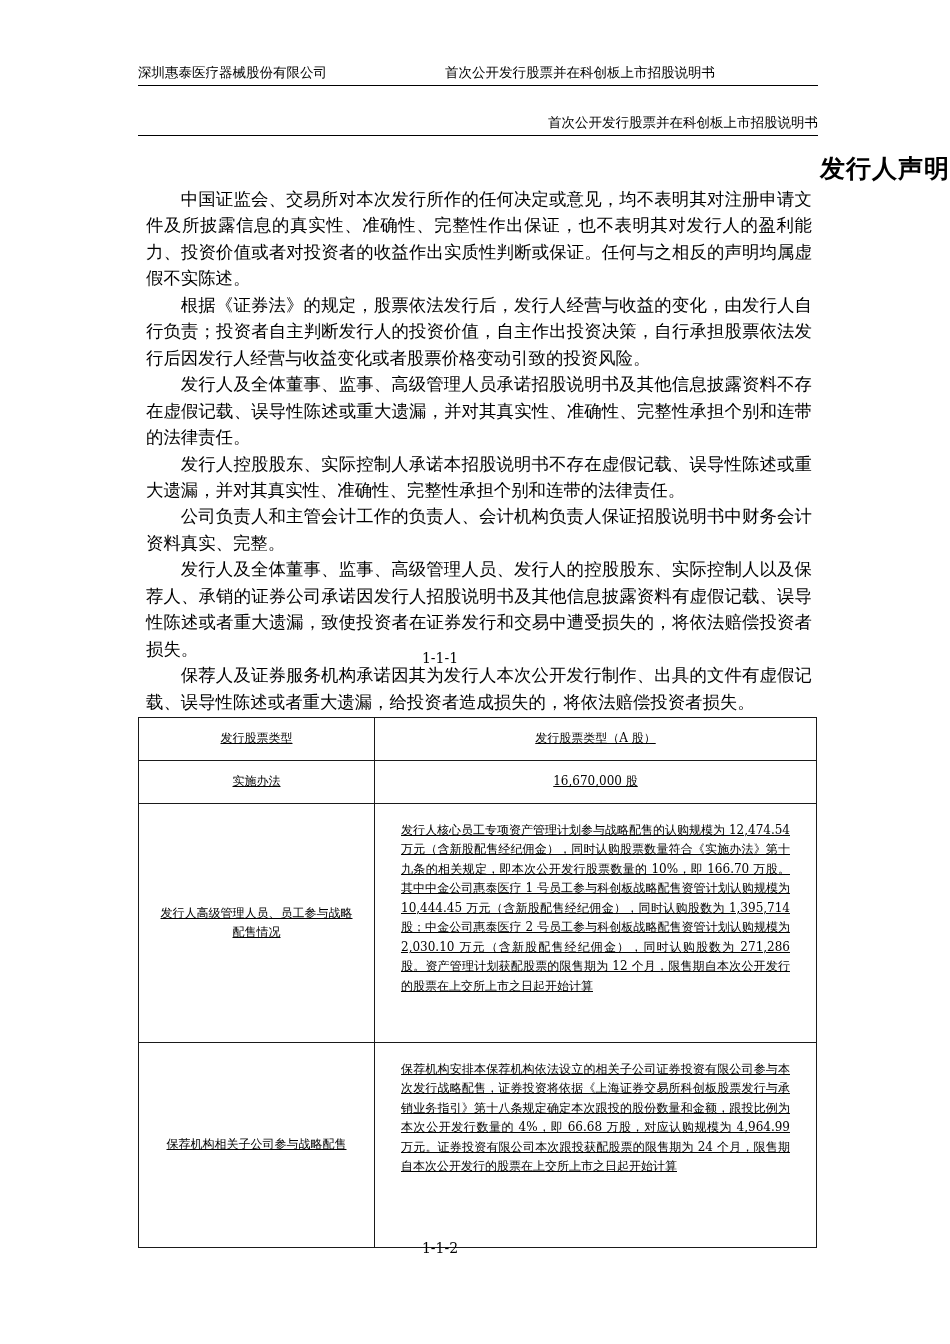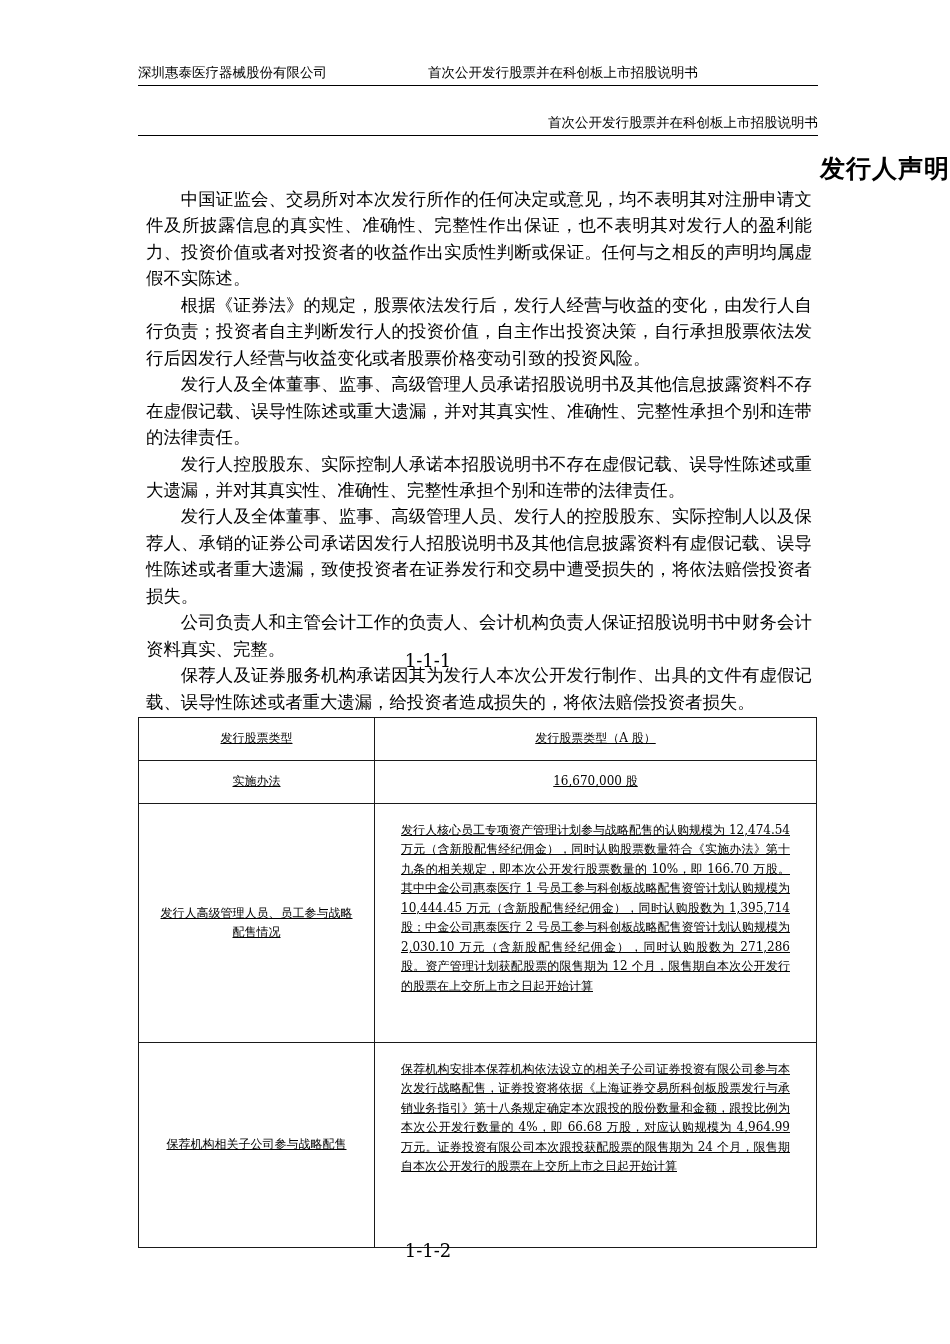--- a/index.html
+++ b/index.html
@@ -35,20 +35,21 @@
   .header-two {
     top: 112px;
   }
   .header-row {
     display: flex;
     align-items: baseline;
     font-size: 13.5px;
     font-family: "DejaVu Serif", "Liberation Serif", serif;
     line-height: 1.5;
     white-space: nowrap;
+    gap: 17px;
   }
   .header-row.right {
     justify-content: flex-end;
   }
   .header-company {
     width: 290px;
     flex: 0 0 auto;
   }
   .header-title {
     flex: 0 0 auto;
@@ -87,24 +88,24 @@
     text-justify: inter-ideograph;
   }
   .body-text p {
     margin: 0;
     text-indent: 2em;
   }
 
   
   .page-marker {
     position: absolute;
-    left: 4px;
+    left: 16px;
     width: 848px;
     text-align: center;
-    font-size: 18px;
+    font-size: 14px;
     font-family: "DejaVu Serif", "Liberation Serif", serif;
   }
   #marker-top    { top: 650px; }
   #marker-bottom { top: 1240px; }
 
   
   .issue-table {
     position: absolute;
     left: 138px;
     top: 717px;
@@ -158,22 +159,22 @@
     <div class="header-rule thin"></div>
   </div>
 
   <div class="section-title" id="declaration-title">发行人声明</div>
 
   <div class="body-text">
     <p>中国证监会、交易所对本次发行所作的任何决定或意见，均不表明其对注册申请文件及所披露信息的真实性、准确性、完整性作出保证，也不表明其对发行人的盈利能力、投资价值或者对投资者的收益作出实质性判断或保证。任何与之相反的声明均属虚假不实陈述。</p>
     <p>根据《证券法》的规定，股票依法发行后，发行人经营与收益的变化，由发行人自行负责；投资者自主判断发行人的投资价值，自主作出投资决策，自行承担股票依法发行后因发行人经营与收益变化或者股票价格变动引致的投资风险。</p>
     <p>发行人及全体董事、监事、高级管理人员承诺招股说明书及其他信息披露资料不存在虚假记载、误导性陈述或重大遗漏，并对其真实性、准确性、完整性承担个别和连带的法律责任。</p>
     <p>发行人控股股东、实际控制人承诺本招股说明书不存在虚假记载、误导性陈述或重大遗漏，并对其真实性、准确性、完整性承担个别和连带的法律责任。</p>
+    <p>公司负责人和主管会计工作的负责人、会计机构负责人保证招股说明书中财务会计资料真实、完整。</p>
     <p>发行人及全体董事、监事、高级管理人员、发行人的控股股东、实际控制人以及保荐人、承销的证券公司承诺因发行人招股说明书及其他信息披露资料有虚假记载、误导性陈述或者重大遗漏，致使投资者在证券发行和交易中遭受损失的，将依法赔偿投资者损失。</p>
-    <p>公司负责人和主管会计工作的负责人、会计机构负责人保证招股说明书中财务会计资料真实、完整。</p>
     <p>保荐人及证券服务机构承诺因其为发行人本次公开发行制作、出具的文件有虚假记载、误导性陈述或者重大遗漏，给投资者造成损失的，将依法赔偿投资者损失。</p>
   </div>
 
   <div class="page-marker" id="marker-top">1-1-1</div>
 
 
   <table class="issue-table">
     <tbody>
       <tr class="short">
         <td class="label">发行股票类型</td>

